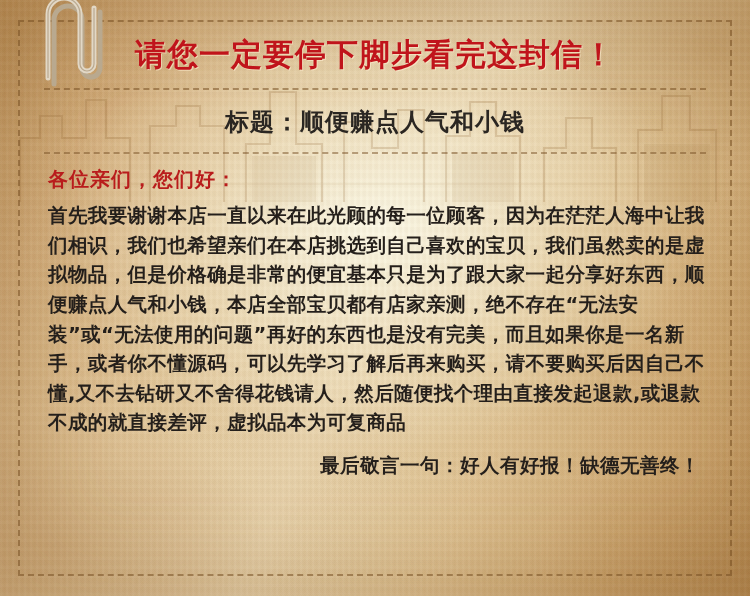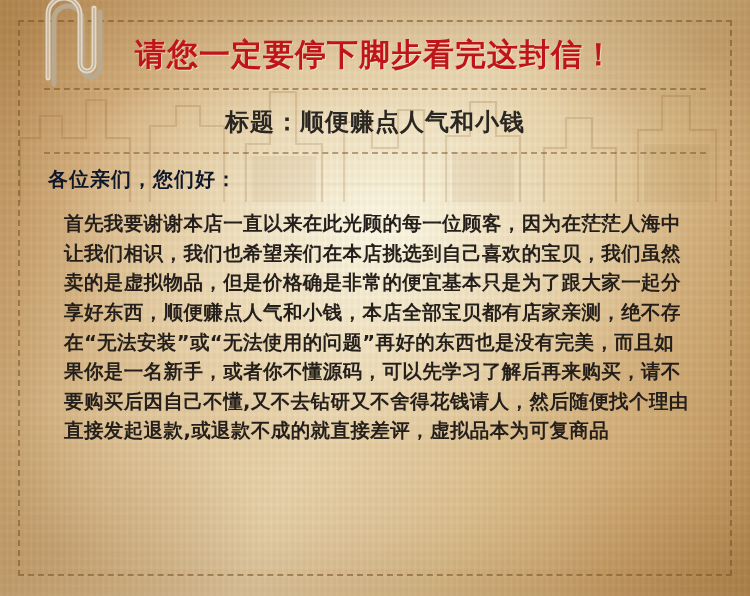--- a/index.html
+++ b/index.html
@@ -100,35 +100,35 @@
   }
   .rule2 {
     margin: 14px 0 0 0;
     border-top: 2px dashed rgba(120,80,35,0.5);
     height: 0;
   }
   .salutation {
     margin: 12px 0 0 4px;
     font-size: 20px;
     font-weight: bold;
-    color: #0f172a;
+    color: #b91c1c;
     letter-spacing: 1px;
   }
   .body-text {
     margin: 8px 0 0 4px;
     font-size: 19.5px;
     font-weight: bold;
     line-height: 1.52;
     color: #241f1b;
     text-align: left;
     letter-spacing: 0.4px;
     text-indent: 0;
   }
   .body-text p {
-    margin: 16px;
+    margin: 0;
   }
   .closing {
     margin-top: 14px;
     text-align: right;
     font-size: 19.5px;
     font-weight: bold;
     color: #241f1b;
     letter-spacing: 0.5px;
     padding-right: 6px;
   }
@@ -192,15 +192,16 @@
     <div class="subtitle">标题：顺便赚点人气和小钱</div>
 
     <div class="rule2"></div>
 
     <div class="salutation">各位亲们，您们好：</div>
 
     <div class="body-text">
       <p>首先我要谢谢本店一直以来在此光顾的每一位顾客，因为在茫茫人海中让我们相识，我们也希望亲们在本店挑选到自己喜欢的宝贝，我们虽然卖的是虚拟物品，但是价格确是非常的便宜基本只是为了跟大家一起分享好东西，顺便赚点人气和小钱，本店全部宝贝都有店家亲测，绝不存在“无法安装”或“无法使用的问题”再好的东西也是没有完美，而且如果你是一名新手，或者你不懂源码，可以先学习了解后再来购买，请不要购买后因自己不懂,又不去钻研又不舍得花钱请人，然后随便找个理由直接发起退款,或退款不成的就直接差评，虚拟品本为可复商品</p>
     </div>
 
+    <div class="closing">最后敬言一句：好人有好报！缺德无善终！</div>
 
   </div>
 </div>
 
 </body></html>

